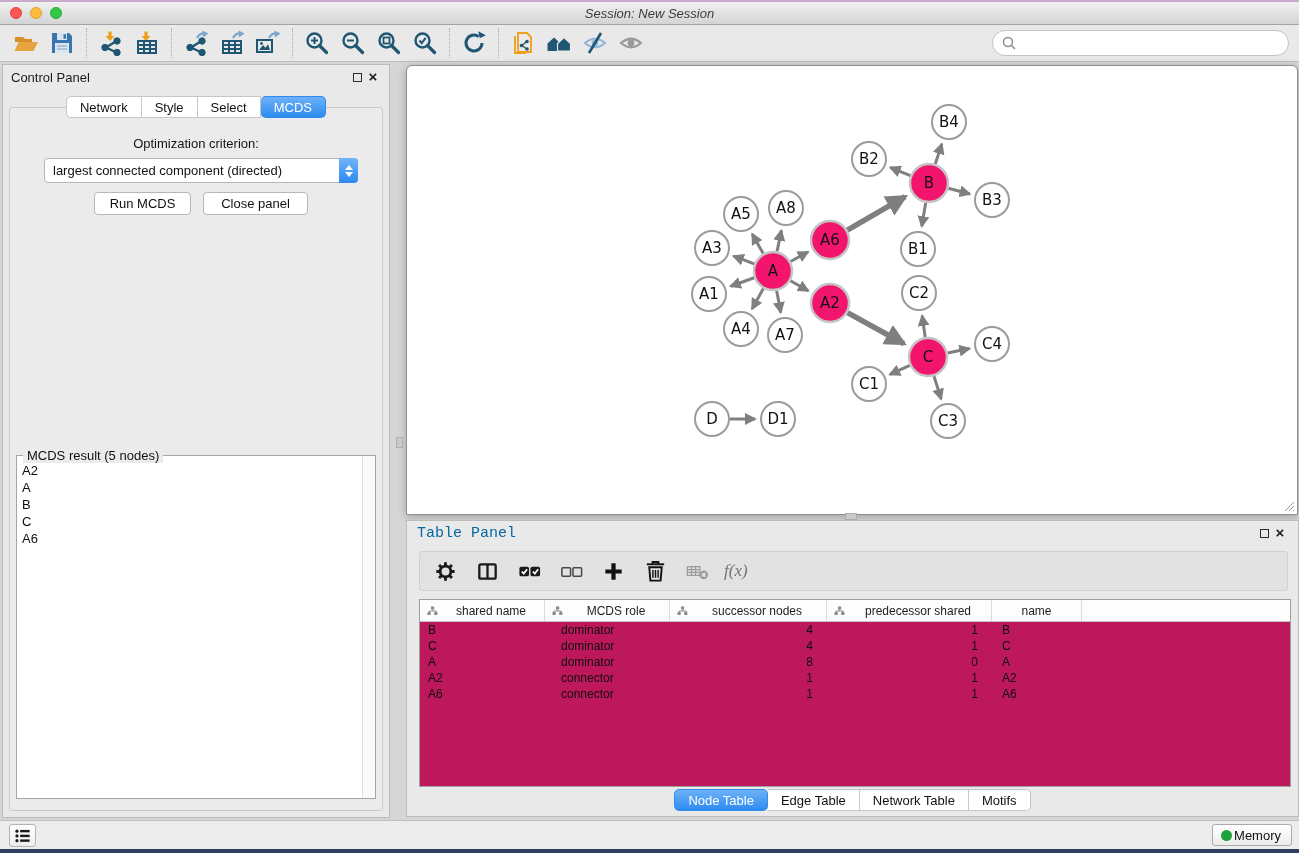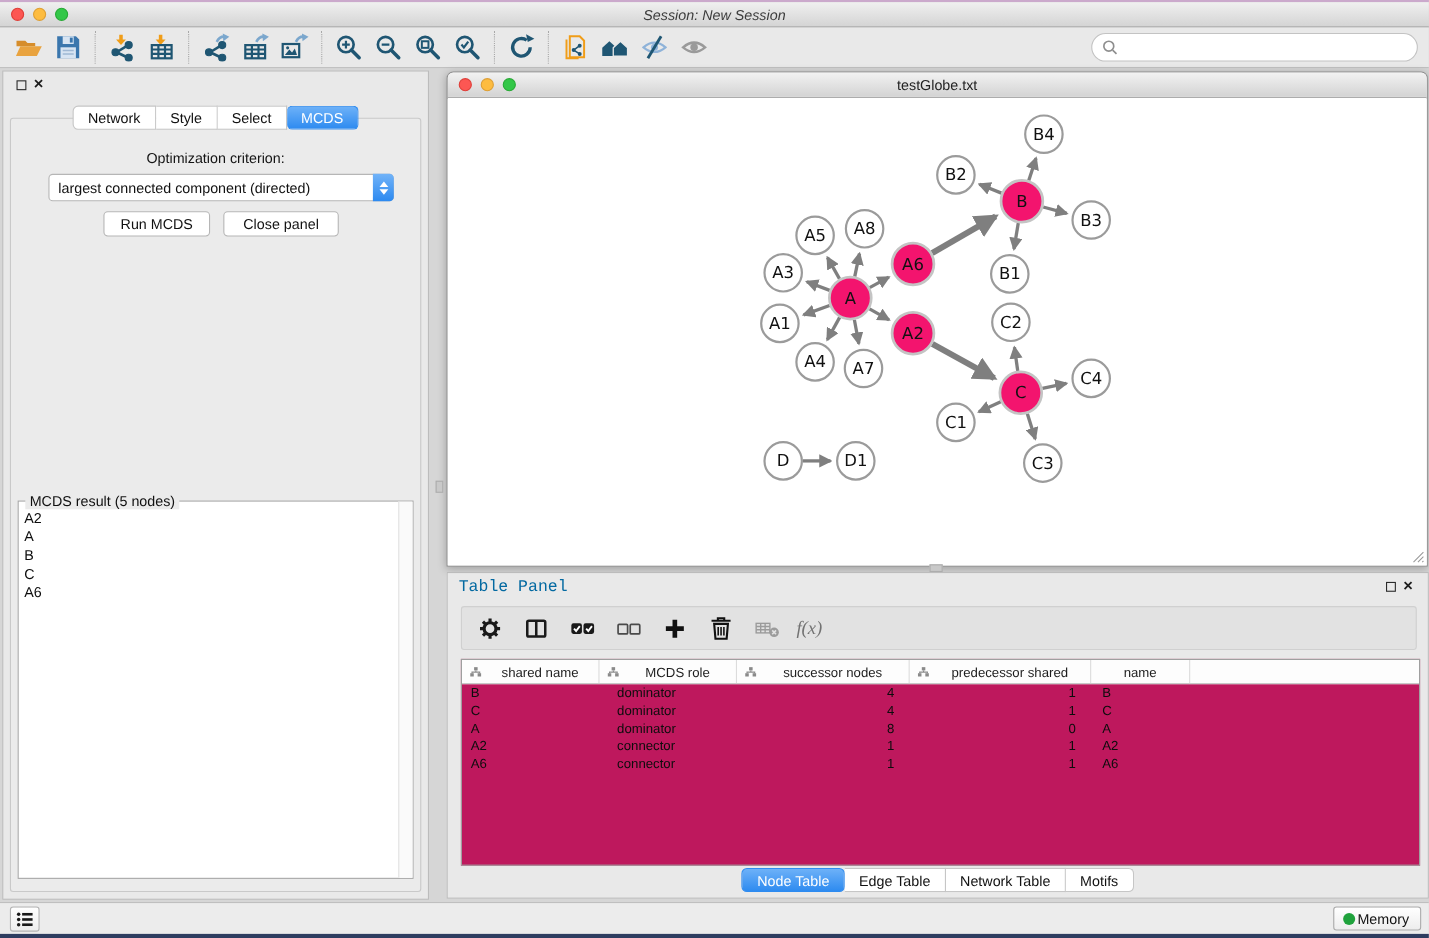--- a/index.html
+++ b/index.html
@@ -275,20 +275,21 @@
       <svg viewBox="0 0 16 16" width="16" height="16">
           <circle cx="7" cy="7" r="4.5" fill="none" stroke="#8e8e8e" stroke-width="1.5"></circle>
           <path d="M10.5,10.5L14,14" stroke="#8e8e8e" stroke-width="1.5"></path>
         </svg>
       <input type="text" placeholder="" style="">
     </div>
   </div>
 
   <div class="control-panel">
     <div class="cp-header">
+      <span class="cp-title">Control Panel</span>
       <span class="panel-head-btn">
           <span class="float-glyph"></span>
         </span>
       <span class="panel-head-btn">
           <span class="close-glyph">×</span>
         </span>
     </div>
     <div class="cp-tabs seg" id="cp-tabs">
         <div class="segbtn">Network</div>
         <div class="segbtn">Style</div>
@@ -314,26 +315,20 @@
             <div class="result-item">B</div>
             <div class="result-item">C</div>
             <div class="result-item">A6</div>
           </div>
         <div class="result-scroll"></div>
       </div>
     </div>
   </div>
 
   <div class="net-window">
-    <div class="net-titlebar">
-      <span class="tl red"></span>
-      <span class="tl yellow"></span>
-      <span class="tl green"></span>
-      <div class="net-title">testGlobe.txt</div>
-    </div>
     <div class="net-canvas">
       <svg id="graph-svg" width="890" height="425" viewBox="0 0 890 425">
           <defs>
             <marker id="arrow" viewBox="0 0 10 10" refX="8.5" refY="5" markerWidth="4" markerHeight="4" orient="auto" markerUnits="strokeWidth">
               <path d="M0,0 L10,5 L0,10 z" fill="#7f7f7f"></path>
             </marker>
           </defs>
           <line x1="356.20930486584723" y1="163.56032429229037" x2="345.2592994042757" y2="144.05562706386607" stroke="#7f7f7f" stroke-width="3" marker-end="url(#arrow)"></line>
           <line x1="370.04183057455737" y1="161.41266721560658" x2="374.35189483925905" y2="140.52543270205243" stroke="#7f7f7f" stroke-width="3" marker-end="url(#arrow)"></line>
           <line x1="347.28605427212415" y1="173.9439221026042" x2="326.5210375870572" y2="166.11448958200518" stroke="#7f7f7f" stroke-width="3" marker-end="url(#arrow)"></line>

